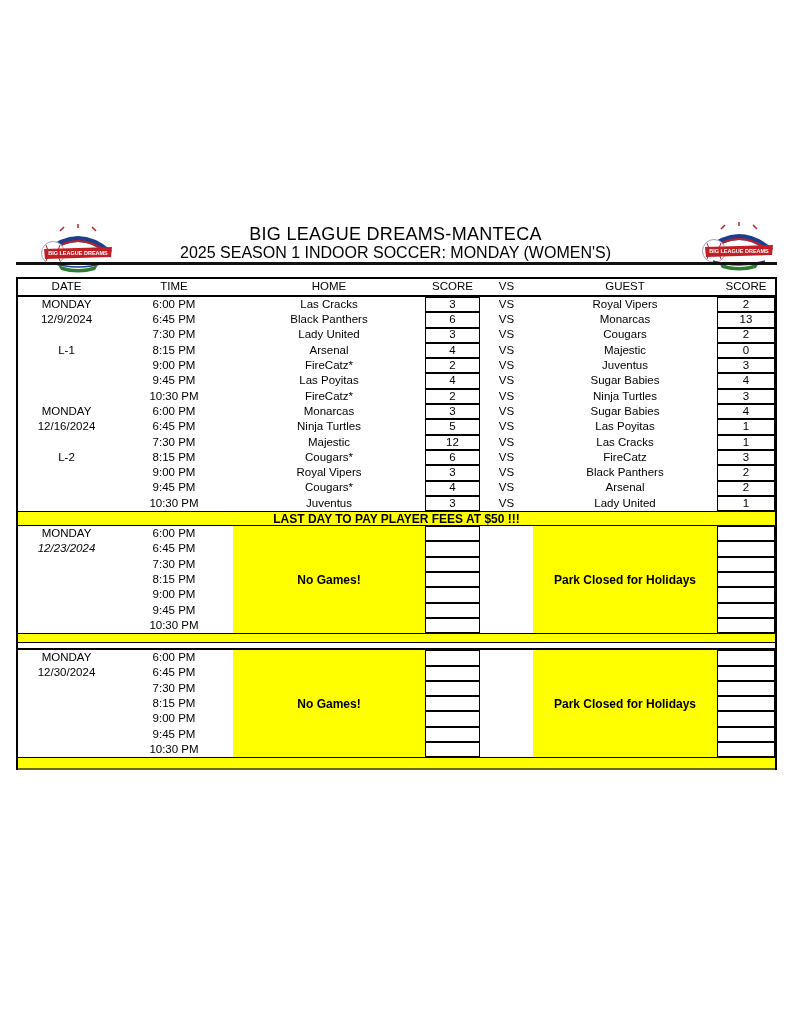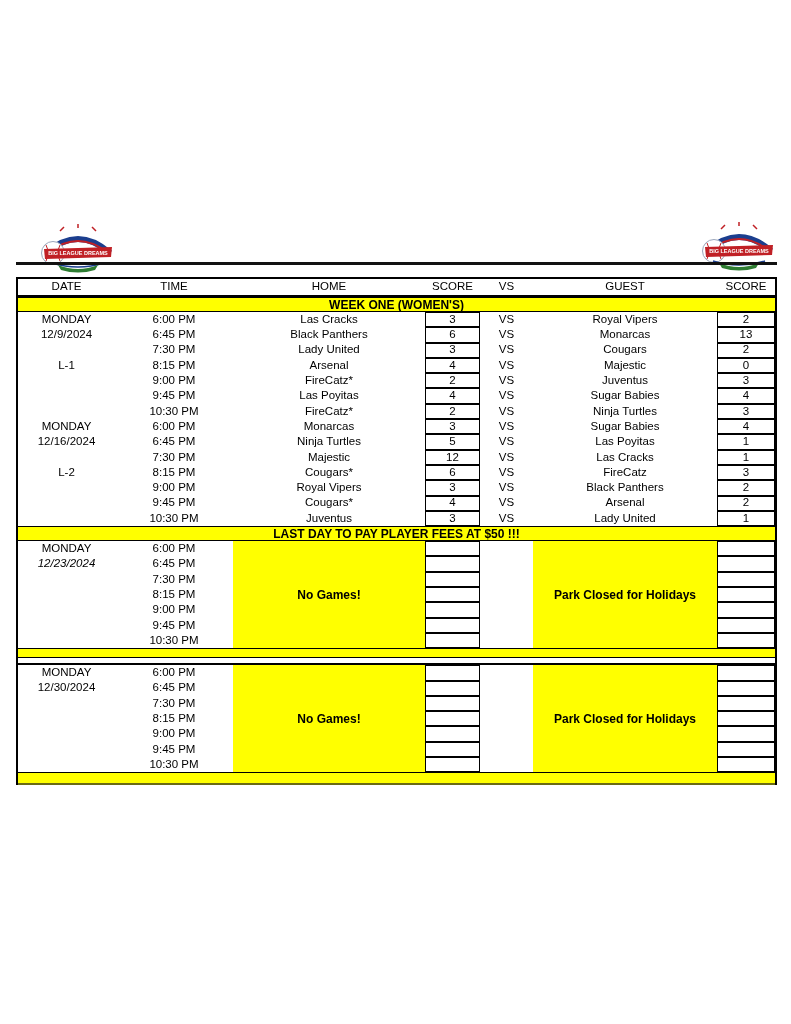--- a/index.html
+++ b/index.html
@@ -61,38 +61,37 @@
       <circle cx="15" cy="31" r="11.5" fill="#ffffff" stroke="#9aa6bb" stroke-width="1"></circle>
       <path d="M8 23 q4 8 0 16 M22 23 q-4 8 0 16" stroke="#c02025" stroke-width="1" fill="none"></path>
       <path d="M6 27 L74 25 L73 35 L7 37 Z" fill="#c02025"></path>
       <text x="40" y="33" font-size="5.5" font-weight="bold" text-anchor="middle" fill="#ffffff" font-family="Liberation Sans, sans-serif">BIG LEAGUE DREAMS</text>
       <path d="M14 41 Q40 49 66 41" stroke="#1b3e8e" stroke-width="1.5" fill="none"></path>
       <path d="M20 43 Q40 51 60 43 L57 48 Q40 53 23 48 Z" fill="#2e7d32"></path>
     </svg>
   </div>
 
   <div class="titles">
+    <div class="title-main">BIG LEAGUE DREAMS-MANTECA</div>
+    <div class="title-sub">2025 SEASON 1 INDOOR SOCCER: MONDAY (WOMEN'S)</div>
   </div>
 
   <div class="thick-rule"></div>
 
   <div class="sched">
     <div class="grid7 header-row">
       <div class="hcell">DATE</div>
       <div class="hcell">TIME</div>
       <div class="hcell">HOME</div>
       <div class="hcell">SCORE</div>
       <div class="hcell">VS</div>
       <div class="hcell">GUEST</div>
       <div class="hcell">SCORE</div>
     </div>
     <div id="blocks">
-        <div class="banner">
-          <div class="banner-text">WEEK ONE (WOMEN'S)</div>
-        </div>
         <div class="grid7 wk">
           <div class="cell" style="grid-area: 1 / 1;">MONDAY</div>
           <div class="cell" style="grid-area: 2 / 1;">12/9/2024</div>
           <div class="cell" style="grid-area: 4 / 1;">L-1</div>
           <div class="cell" style="grid-area: 1 / 2;">6:00 PM</div>
           <div class="cell" style="grid-area: 1 / 3;">Las Cracks</div>
           <div class="cell score-box" style="grid-area: 1 / 4;">3</div>
           <div class="cell" style="grid-area: 1 / 5;">VS</div>
           <div class="cell" style="grid-area: 1 / 6;">Royal Vipers</div>
           <div class="cell score-box" style="grid-area: 1 / 7;">2</div>

